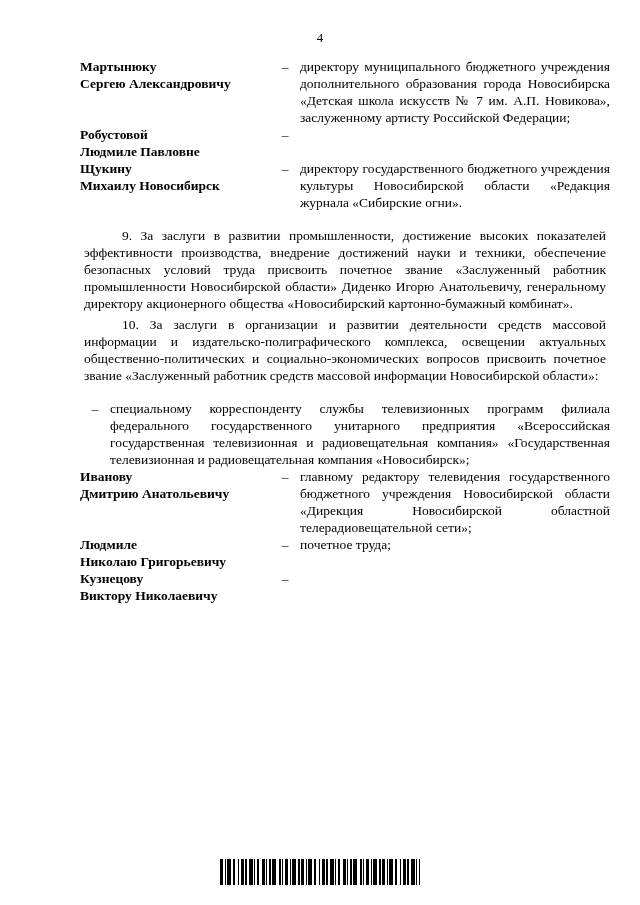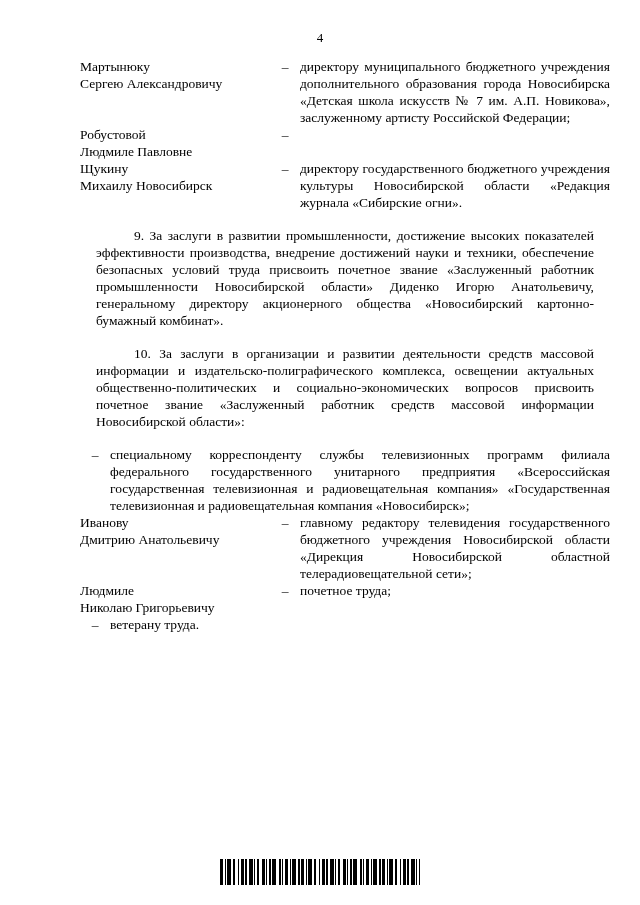--- a/index.html
+++ b/index.html
@@ -34,32 +34,33 @@
   .entries-top { margin-bottom: 16px; }
   .entries-bottom { margin-top: 16px; }
   .entry {
     display: flex;
     align-items: flex-start;
   }
   .entry-name {
     width: 190px;
     flex: 0 0 190px;
     white-space: pre-line;
+    font-weight: bold;
   }
   .entry-dash {
     width: 30px;
     flex: 0 0 30px;
     text-align: center;
   }
   .entry-position {
     flex: 1 1 auto;
     text-align: justify;
   }
   .para {
-    margin: 16px;
+    margin: 4px;
     text-align: justify;
     text-indent: 38px;
   }
   .barcode-wrap {
     position: absolute;
     bottom: 20px;
     left: 50%;
     transform: translateX(-50%);
     line-height: 0;
   }
@@ -105,22 +106,23 @@
       <div class="entry-dash">–</div>
       <div class="entry-position">главному редактору телевидения государственного бюджетного учреждения Новосибирской области «Дирекция Новосибирской областной телерадиовещательной сети»;</div>
     </div>
     <div class="entry">
       <div class="entry-name">Людмиле
 Николаю Григорьевичу</div>
       <div class="entry-dash">–</div>
       <div class="entry-position">почетное труда;</div>
     </div>
     <div class="entry">
+      <div class="entry-name">Кузнецову
+Виктору Николаевичу</div>
       <div class="entry-dash">–</div>
-      <div class="entry-position">ветерану труда.</div>
     </div>
   </section>
 
   <div class="barcode-wrap">
     <svg width="200" height="26" viewBox="0 0 200 26" xmlns="http://www.w3.org/2000/svg">
       <path d="M0 13 H200" stroke="#000000" stroke-width="26" stroke-dasharray="3 2 1 1 4 2 2 3 1 2 3 1 2 2 4 1 1 2 2 3 3 1 1 2 2 1 4 3 2 1 1 2 3 2 1 1 4 2 2 1"></path>
     </svg>
   </div>
 
 </div>

